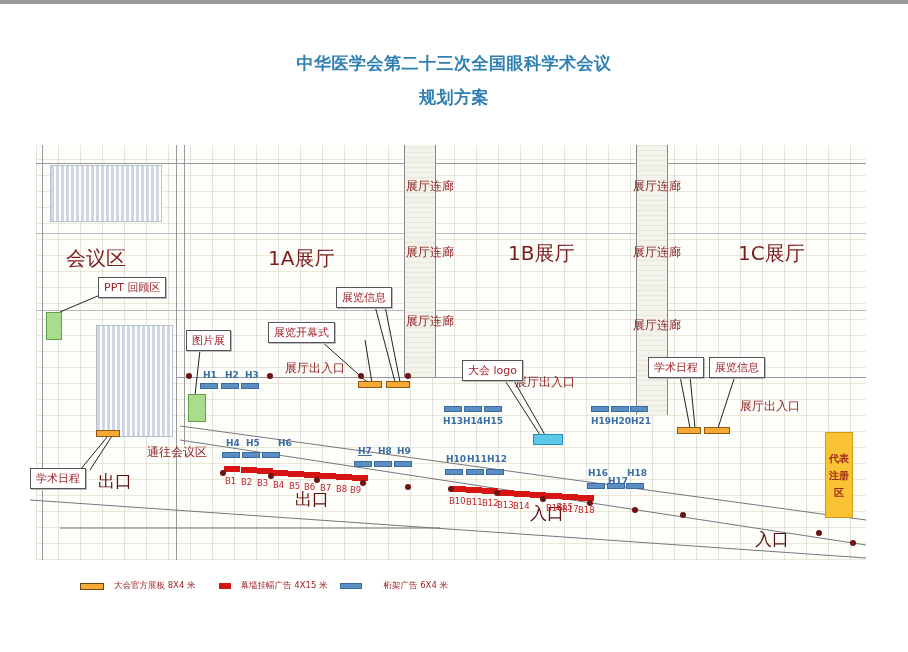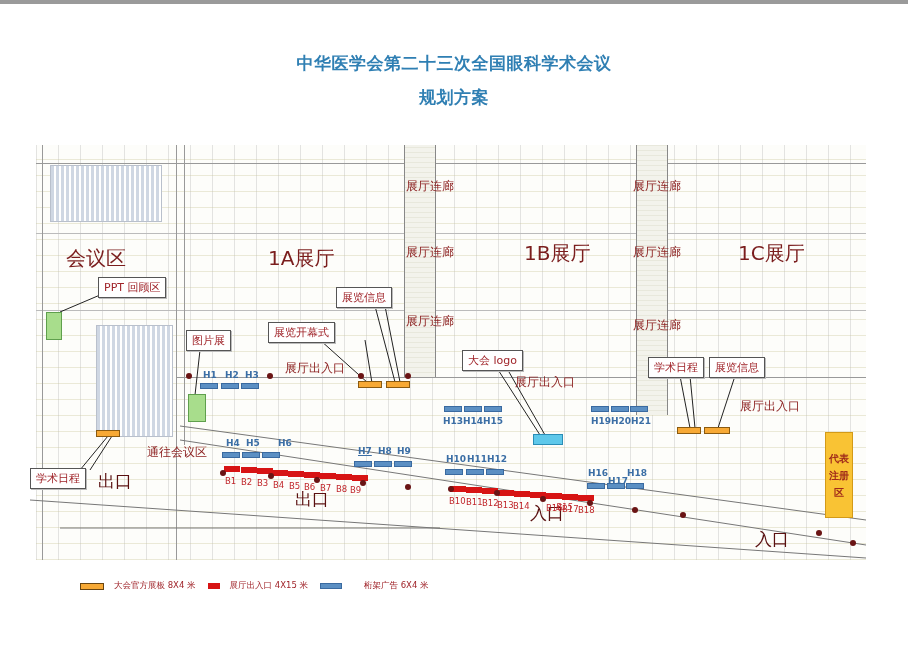--- a/index.html
+++ b/index.html
@@ -77,21 +77,21 @@
   <g stroke="#777" stroke-width="1" fill="none">
     <line x1="180" y1="426" x2="866" y2="520"></line>
     <line x1="180" y1="440" x2="866" y2="545"></line>
     <line x1="30" y1="500" x2="866" y2="558"></line>
     <line x1="60" y1="528" x2="440" y2="528"></line>
   </g>
 </svg>
 
 <div class="hall-label" style="left:66px;top:245px;">会议区</div>
 <div class="hall-label" style="left:268px;top:245px;">1A展厅</div>
-<div class="hall-label" style="left:524px;top:240px;">1B展厅</div>
+<div class="hall-label" style="left:508px;top:240px;">1B展厅</div>
 <div class="hall-label" style="left:738px;top:240px;">1C展厅</div>
 
 <div class="red-text" style="left:406px;top:178px;">展厅连廊</div>
 <div class="red-text" style="left:406px;top:244px;">展厅连廊</div>
 <div class="red-text" style="left:406px;top:313px;">展厅连廊</div>
 <div class="red-text" style="left:633px;top:178px;">展厅连廊</div>
 <div class="red-text" style="left:633px;top:244px;">展厅连廊</div>
 <div class="red-text" style="left:633px;top:317px;">展厅连廊</div>
 
 <div class="red-text" style="left:285px;top:360px;">展厅出入口</div>
@@ -104,21 +104,21 @@
 <div class="big-red" style="left:530px;top:502px;">入口</div>
 <div class="big-red" style="left:755px;top:528px;">入口</div>
 
 <div class="green" style="left:46px;top:312px;width:14px;height:26px;"></div>
 <div class="green" style="left:188px;top:394px;width:16px;height:26px;"></div>
 
 <div class="callout" style="left:98px;top:277px;">PPT 回顾区</div>
 <div class="callout" style="left:186px;top:330px;">图片展</div>
 <div class="callout" style="left:336px;top:287px;">展览信息</div>
 <div class="callout" style="left:268px;top:322px;">展览开幕式</div>
-<div class="callout" style="left:462px;top:350px;">大会 logo</div>
+<div class="callout" style="left:462px;top:360px;">大会 logo</div>
 <div class="callout" style="left:648px;top:357px;">学术日程</div>
 <div class="callout" style="left:709px;top:357px;">展览信息</div>
 <div class="callout" style="left:30px;top:468px;">学术日程</div>
 
 <div class="orange" style="left:96px;top:430px;width:22px;"></div>
 <div class="orange" style="left:358px;top:381px;width:22px;"></div>
 <div class="orange" style="left:386px;top:381px;width:22px;"></div>
 <div class="orange" style="left:677px;top:427px;width:22px;"></div>
 <div class="orange" style="left:704px;top:427px;width:24px;"></div>
 
@@ -232,18 +232,18 @@
 <span class="dot" style="left:494px;top:490px;"></span>
 <span class="dot" style="left:540px;top:496px;"></span>
 <span class="dot" style="left:587px;top:500px;"></span>
 <span class="dot" style="left:632px;top:507px;"></span>
 <span class="dot" style="left:680px;top:512px;"></span>
 <span class="dot" style="left:816px;top:530px;"></span>
 <span class="dot" style="left:850px;top:540px;"></span>
 
 <div class="legend">
   <span class="leg-sw" style="width:22px;height:5px;background:#f7a935;border:1px solid #6a4510;"></span>
-  <span style="margin-right:12px;">大会官方展板 8X4 米</span>
+  <span style="margin-right:23px;">大会官方展板 8X4 米</span>
   <span class="leg-sw" style="width:12px;height:6px;background:#d71414;"></span>
-  <span style="margin-right:12px;">展厅出入口 4X15 米</span>
+  <span style="margin-right:12px;">幕墙挂幅广告 4X15 米</span>
   <span class="leg-sw" style="width:20px;height:4px;background:#5b8fc3;border:1px solid #3a6aa0;margin-right:22px;"></span>
   <span>桁架广告 6X4 米</span>
 </div>
 
 </body></html>

